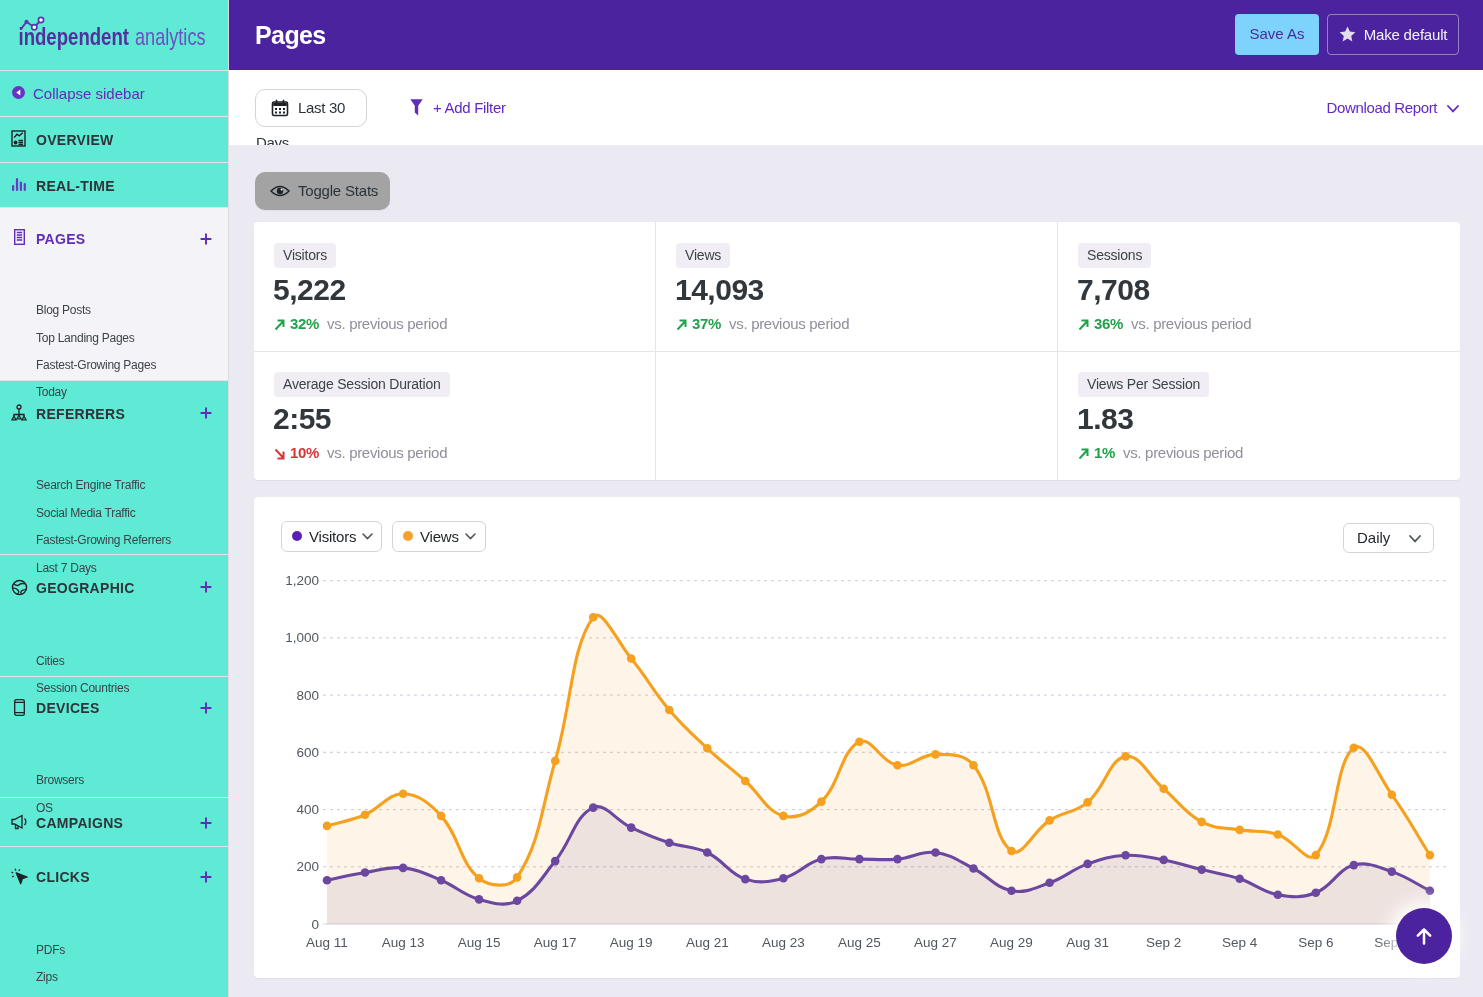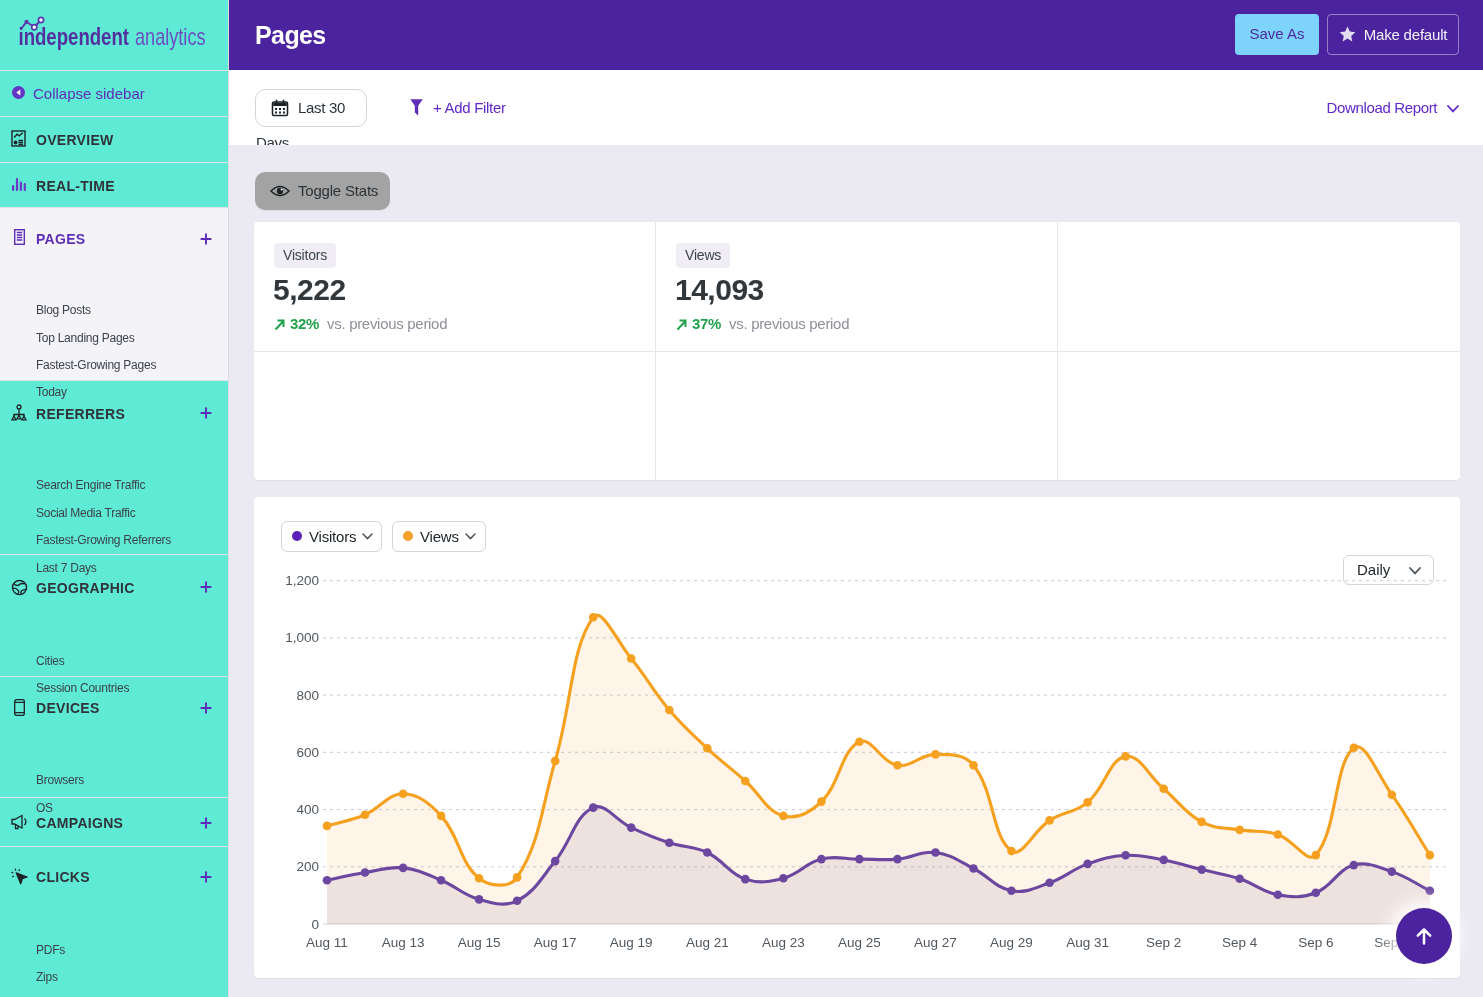--- a/index.html
+++ b/index.html
@@ -36,21 +36,21 @@
 .bignum { position:absolute; left:19px; top:51px; font-size:30px; font-weight:bold; color:#32373c; letter-spacing:-0.5px; }
 .trend { position:absolute; left:20px; top:93px; font-size:15px; letter-spacing:-0.3px; color:#8e8f9b; }
 .trend b.up { color:#22a14c; margin-right:4px; }
 .trend b.down { color:#d63638; margin-right:4px; }
 
 #chartcard { position:absolute; left:25px; top:352px; width:1206px; height:481px; background:#fff; border-radius:4px; box-shadow:0 1px 1px rgba(0,0,0,0.05); }
 .legendbtn { position:absolute; top:24px; height:31px; background:#fff; border:1px solid #d5d4da; border-radius:6px; font-size:15px; letter-spacing:-0.2px; color:#1d2327; line-height:28px; white-space:nowrap; display:flex; align-items:center; }
 #leg-visitors { left:27px; width:101px; }
 #leg-views { left:138px; width:94px; }
 .dot { display:inline-block; width:10px; height:10px; border-radius:50%; margin:0 7px 1px 10px; }
-#dailysel { position:absolute; left:1089px; top:26px; width:91px; height:30px; border:1px solid #d5d4da; border-radius:6px; font-size:15px; color:#1d2327; line-height:28px;margin-top:32px; }
+#dailysel { position:absolute; left:1089px; top:26px; width:91px; height:30px; border:1px solid #d5d4da; border-radius:6px; font-size:15px; color:#1d2327; line-height:28px; }
 
 #fab { position:absolute; left:1396px; top:908px; width:56px; height:56px; border-radius:50%; background:#4c239e; box-shadow:0 0 16px 9px rgba(255,255,255,0.8); }
 svg text { font-family:"Liberation Sans",sans-serif; }
 </style>
 </head>
 <body>
 <div id="sidebar">
   <div id="pages-bg"></div>
 
   <svg class="abs" style="left:0;top:0" width="229" height="60" viewBox="0 0 229 60">
@@ -213,20 +213,41 @@
       <div class="trend"><b class="up"><svg width="11" height="13" viewBox="0 0 11 13" style="margin-right:5px;vertical-align:-1.5px">
               <path d="M1.5,11.5 L9,3.5 M3.5,2.5 H9.5 V9" fill="none" stroke="#22a14c" stroke-width="2"></path>
             </svg>32%</b> vs. previous period</div>
     </div>
     <div class="stat" style="left:402px;top:0">
       <div class="chip">Views</div>
       <div class="bignum">14,093</div>
       <div class="trend"><b class="up"><svg width="11" height="13" viewBox="0 0 11 13" style="margin-right:5px;vertical-align:-1.5px">
               <path d="M1.5,11.5 L9,3.5 M3.5,2.5 H9.5 V9" fill="none" stroke="#22a14c" stroke-width="2"></path>
             </svg>37%</b> vs. previous period</div>
+    </div>
+    <div class="stat" style="left:804px;top:0">
+      <div class="chip">Sessions</div>
+      <div class="bignum">7,708</div>
+      <div class="trend"><b class="up"><svg width="11" height="13" viewBox="0 0 11 13" style="margin-right:5px;vertical-align:-1.5px">
+              <path d="M1.5,11.5 L9,3.5 M3.5,2.5 H9.5 V9" fill="none" stroke="#22a14c" stroke-width="2"></path>
+            </svg>36%</b> vs. previous period</div>
+    </div>
+    <div class="stat" style="left:0;top:129px">
+      <div class="chip">Average Session Duration</div>
+      <div class="bignum">2:55</div>
+      <div class="trend"><b class="down"><svg width="11" height="13" viewBox="0 0 11 13" style="margin-right:5px;vertical-align:-1.5px">
+              <path d="M1.5,2.5 L9,10.5 M9.5,4.5 V11.5 H3.5" fill="none" stroke="#d63638" stroke-width="2"></path>
+            </svg>10%</b> vs. previous period</div>
+    </div>
+    <div class="stat" style="left:804px;top:129px">
+      <div class="chip">Views Per Session</div>
+      <div class="bignum">1.83</div>
+      <div class="trend"><b class="up"><svg width="11" height="13" viewBox="0 0 11 13" style="margin-right:5px;vertical-align:-1.5px">
+              <path d="M1.5,11.5 L9,3.5 M3.5,2.5 H9.5 V9" fill="none" stroke="#22a14c" stroke-width="2"></path>
+            </svg>1%</b> vs. previous period</div>
     </div>
   </div>
   <div id="chartcard">
     <div class="legendbtn" id="leg-visitors">
         <span class="dot" style="background:#5b21b6"></span>
         <span>Visitors</span>
         <svg width="11" height="7" viewBox="0 0 11 7" style="margin-left:6px">
           <path d="M1,1 L5.5,5.5 L10,1" stroke="#50575e" stroke-width="1.6" fill="none" stroke-linecap="round"></path>
         </svg>
       </div>

